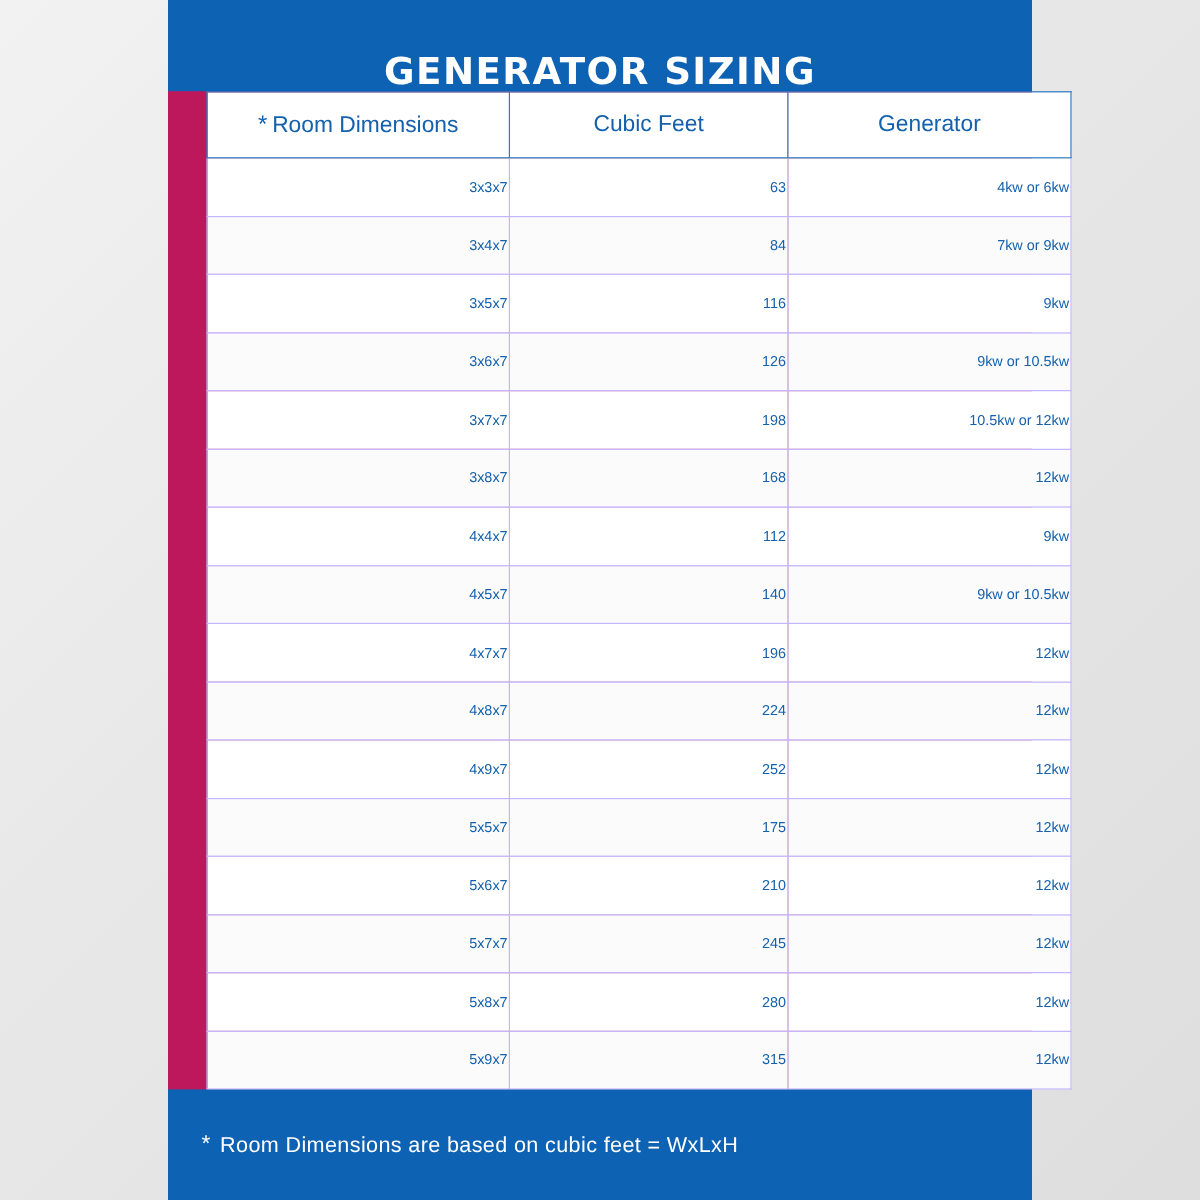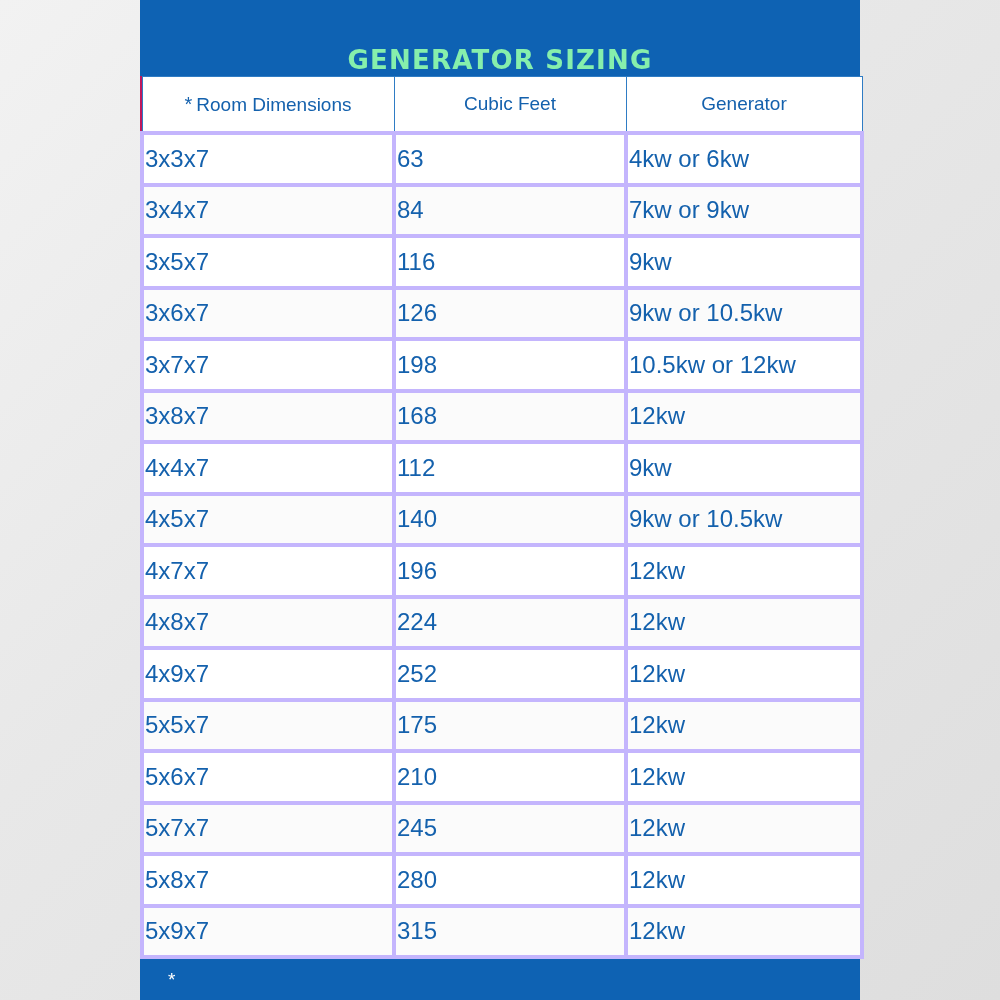--- a/index.html
+++ b/index.html
@@ -33,31 +33,32 @@
   }
 
   .title-bar {
     height: 76px;
     display: flex;
     align-items: center;
     justify-content: center;
     background: #0e62b3;
   }
   .title-text {
-    color: #86efac;
-    font-size: 26px;
+    color: #ffffff;
+    font-size: 31px;
     font-weight: bold;
     letter-spacing: 1.2px;
     font-family: "DejaVu Sans", sans-serif;
     margin-top: 43px;
   }
 
   .table-wrap {
     background: #be185d;
     flex: 0 0 auto;
+    padding-left: 32px;
   }
 
   table.sizing {
     width: 720px;
     border-collapse: collapse;
     table-layout: fixed;
   }
 
   table.sizing col.c1 { width: 252px; }
   table.sizing col.c2 { width: 232px; }
@@ -77,24 +78,24 @@
     text-align: center;
   }
   .star {
     color: #1461ad;
     font-size: 20px;
     margin-right: 4px;
   }
 
   table.sizing td {
     color: #1461ad;
-    font-size: 24px;
+    font-size: 12px;
     height: 45.5px;
-    border: 4px solid #c4b5fd;
-    text-align: left;
+    border: 1px solid #c4b5fd;
+    text-align: right;
     vertical-align: middle;
     background: #ffffff;
   }
 
   tbody tr:nth-child(even) td {
     background: #fbfbfb;
   }
 
   .footnote {
     flex: 1 1 auto;
@@ -218,16 +219,17 @@
             <td>5x9x7</td>
             <td>315</td>
             <td>12kw</td>
           </tr>
         </tbody>
       </table>
     </div>
 
     <div class="footnote">
       <span class="footnote-star">*</span>
+      <span class="footnote-text">Room Dimensions are based on cubic feet = WxLxH</span>
     </div>
 
   </div>
 </div>
 
 </body></html>

